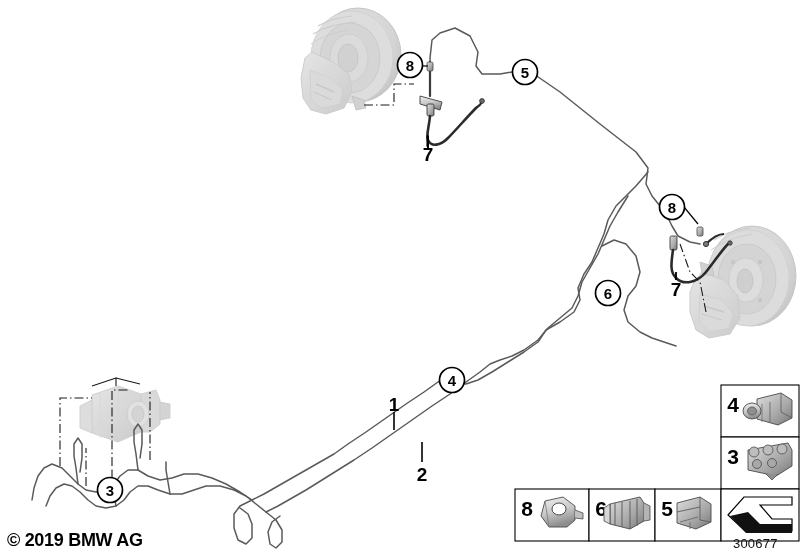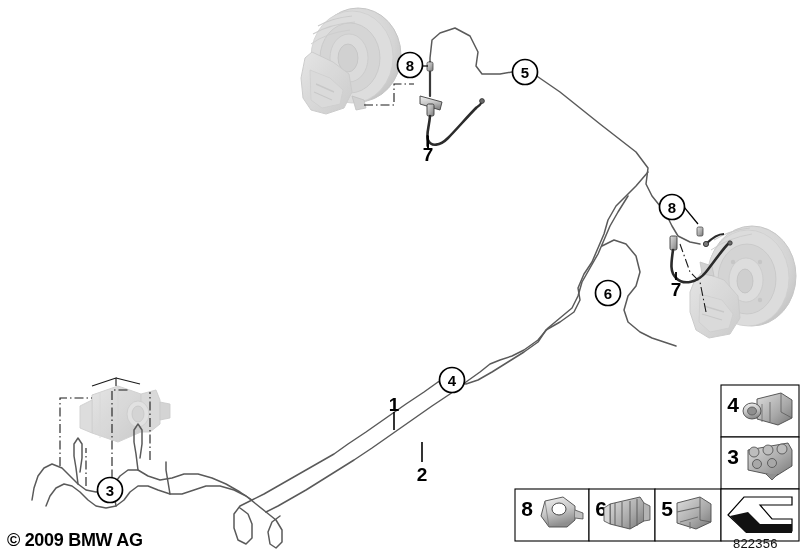--- a/index.html
+++ b/index.html
@@ -504,16 +504,16 @@
       </g>
 
       <g>
         <path d="M728 515 L744 497 L792 497 L792 505 L760 505 L772 519 L792 519 L792 531 L745 531 Z" fill="#ffffff" stroke="#000000" stroke-width="1.2"></path>
         <path d="M728 516 L746 532 L792 532 L792 524 L763 524 L751 512 L792 512 L792 504 L744 504 Z" fill="#000000" stroke="none" opacity="0"></path>
         <path d="M746 533 L792 533 L792 524 L760 524 L748 512 L730 516 Z" fill="#111111"></path>
       </g>
     </g>
     </svg>
 
-  <div class="copyright">© 2009 BMW AG</div>
-  <div class="drawing-no">822356</div>
+  <div class="copyright">© 2019 BMW AG</div>
+  <div class="drawing-no">300677</div>
 
 </div>
 
 </body></html>

